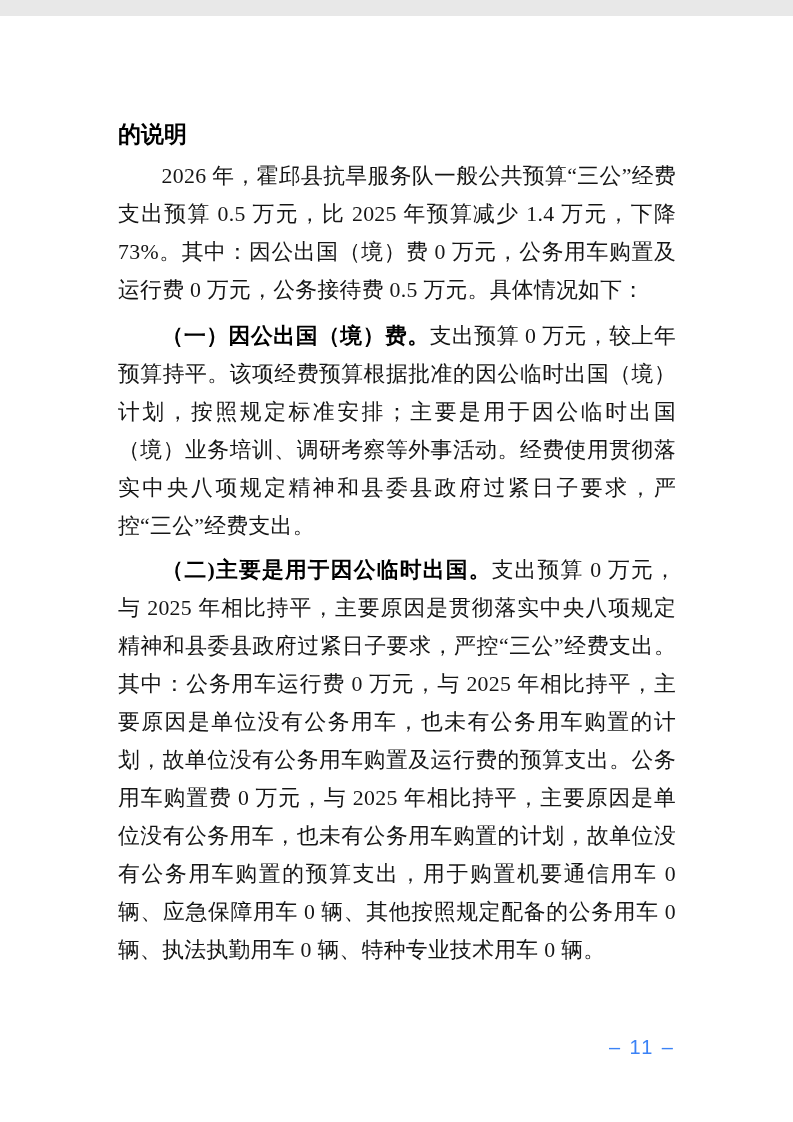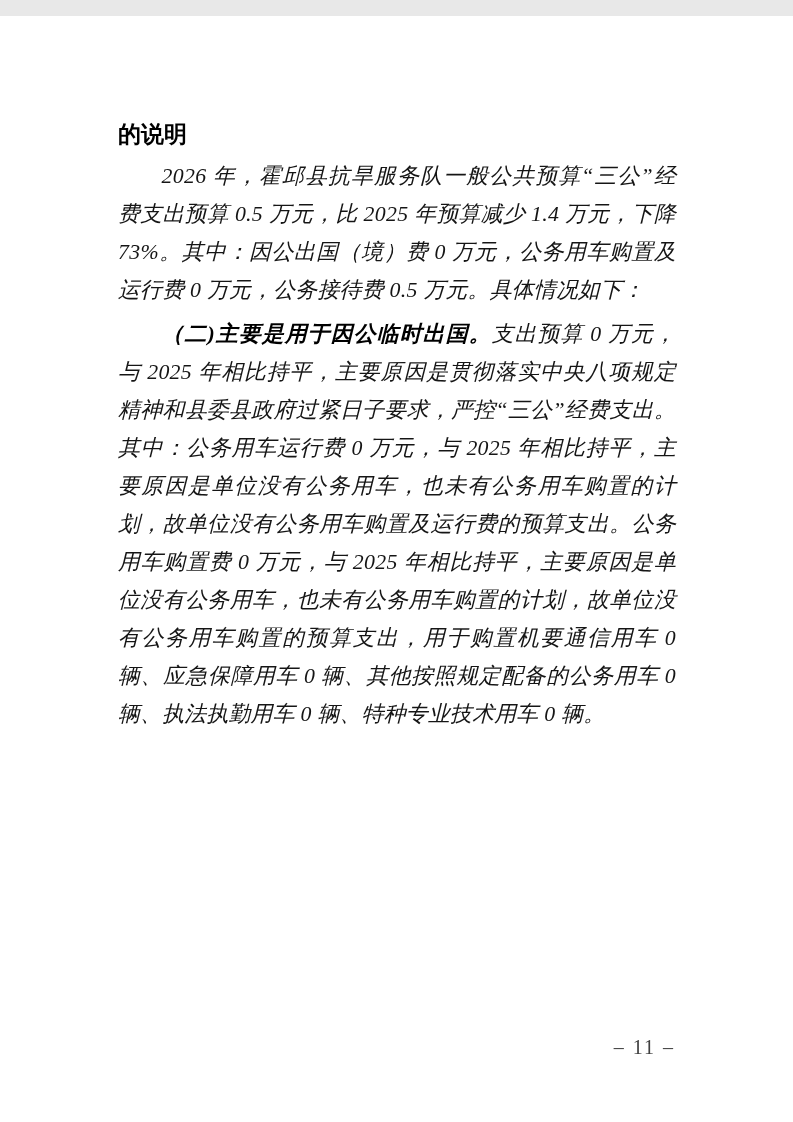--- a/index.html
+++ b/index.html
@@ -29,52 +29,52 @@
   }
   .para {
     margin: 0;
     font-size: 21.8px;
     line-height: 38px;
     text-align: justify;
     text-justify: inter-ideograph;
     text-indent: 2em;
     letter-spacing: 0.3px;
     color: #151515;
-    font-style: italic;
   }
   .para .lead {
     font-weight: 700;
     color: #000000;
   }
   .para.p1 { margin-top: 3px; }
   .para.p2 { margin-top: 8px; }
   .para.p3 { margin-top: 6px; }
   .para.p4 { margin-top: -6px; }
   .footer-page-number {
     position: absolute;
     top: 1020px;
     right: 118px;
     font-size: 20px;
     line-height: 22px;
     letter-spacing: 2px;
-    color: #404040;
-    font-family: Liberation Serif, serif;
+    color: #3b82f6;
+    font-family: Liberation Sans, sans-serif;
     text-align: right;
   }
 </style>
 </head>
 <body>
 
 <div class="page">
   <div class="content">
 
     <h1 class="doc-heading">的说明</h1>
 
     <p class="para p1"><span class="lead"></span><span>2026 年，霍邱县抗旱服务队一般公共预算“三公”经费支出预算 0.5 万元，比 2025 年预算减少 1.4 万元，下降 73%。其中：因公出国（境）费 0 万元，公务用车购置及运行费 0 万元，公务接待费 0.5 万元。具体情况如下：</span></p>
 
+    <p class="para p2"><span class="lead">（一）因公出国（境）费。</span><span>支出预算 0 万元，较上年预算持平。该项经费预算根据批准的因公临时出国（境）计划，按照规定标准安排；主要是用于因公临时出国（境）业务培训、调研考察等外事活动。经费使用贯彻落实中央八项规定精神和县委县政府过紧日子要求，严控“三公”经费支出。</span></p>
 
     <p class="para p3"><span class="lead">（二)主要是用于因公临时出国。</span><span>支出预算 0 万元，与 2025 年相比持平，主要原因是贯彻落实中央八项规定精神和县委县政府过紧日子要求，严控“三公”经费支出。其中：公务用车运行费 0 万元，与 2025 年相比持平，主要原因是单位没有公务用车，也未有公务用车购置的计划，故单位没有公务用车购置及运行费的预算支出。公务用车购置费 0 万元，与 2025 年相比持平，主要原因是单位没有公务用车，也未有公务用车购置的计划，故单位没有公务用车购置的预算支出，用于购置机要通信用车 0 辆、应急保障用车 0 辆、其他按照规定配备的公务用车 0 辆、执法执勤用车 0 辆、特种专业技术用车 0 辆。</span></p>
 
 
   </div>
 
   <div class="footer-page-number">– 11 –</div>
 </div>
 
 </body></html>

